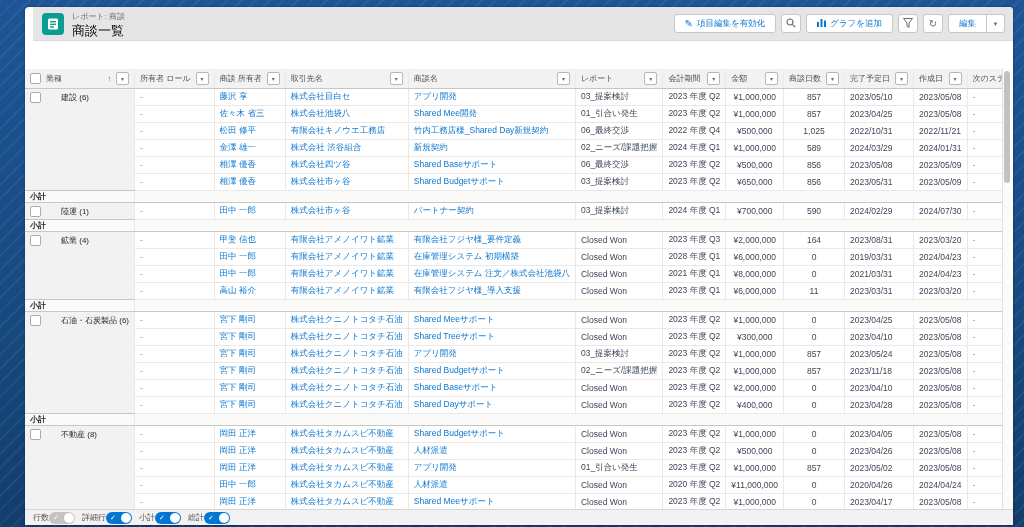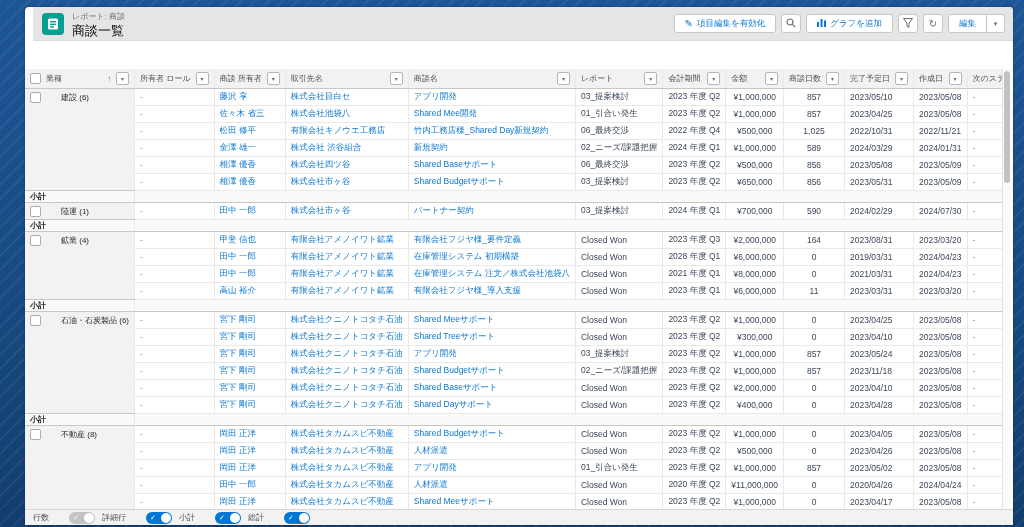--- a/index.html
+++ b/index.html
@@ -53,21 +53,21 @@
   .vscroll{position:absolute;right:0;top:0;bottom:0;width:10px;background:#fbfbfa;border-left:1px solid #e3e1e0}
   .vthumb{position:absolute;top:2px;left:1px;width:6px;height:112px;background:#c4c2c0;border-radius:3px;cursor:pointer}
   
   .foot{position:absolute;left:0;right:0;bottom:0;height:15px;background:#f3f2f2;border-top:1px solid #d8d6d4;
         display:flex;align-items:center;gap:7px;padding:0 8px;font-size:8px;color:#514f4d}
   .tg{position:relative;display:inline-block;width:26px;height:12px;border-radius:7px;background:#0176d3;cursor:pointer}
   .tg .knob{position:absolute;top:1px;right:1px;width:10px;height:10px;border-radius:50%;background:#fff}
   .tg .chk{position:absolute;left:4px;top:0;color:#fff;font-size:7px;line-height:12px}
   .tg.off{background:#c5c3c1;cursor:default}
   .tg.off .chk{color:#fff}
-  .foot .pair{display:flex;align-items:center;gap:20px}
+  .foot .pair{display:flex;align-items:center;gap:0}
 </style>
 </head>
 <body>
 
 <div class="app">
 
   <div class="rep-head">
     <div class="tile">
       <svg width="14" height="14" viewBox="0 0 14 14">
         <rect x="2" y="1.5" width="10" height="11" rx="1.5" fill="#ffffff"></rect>

